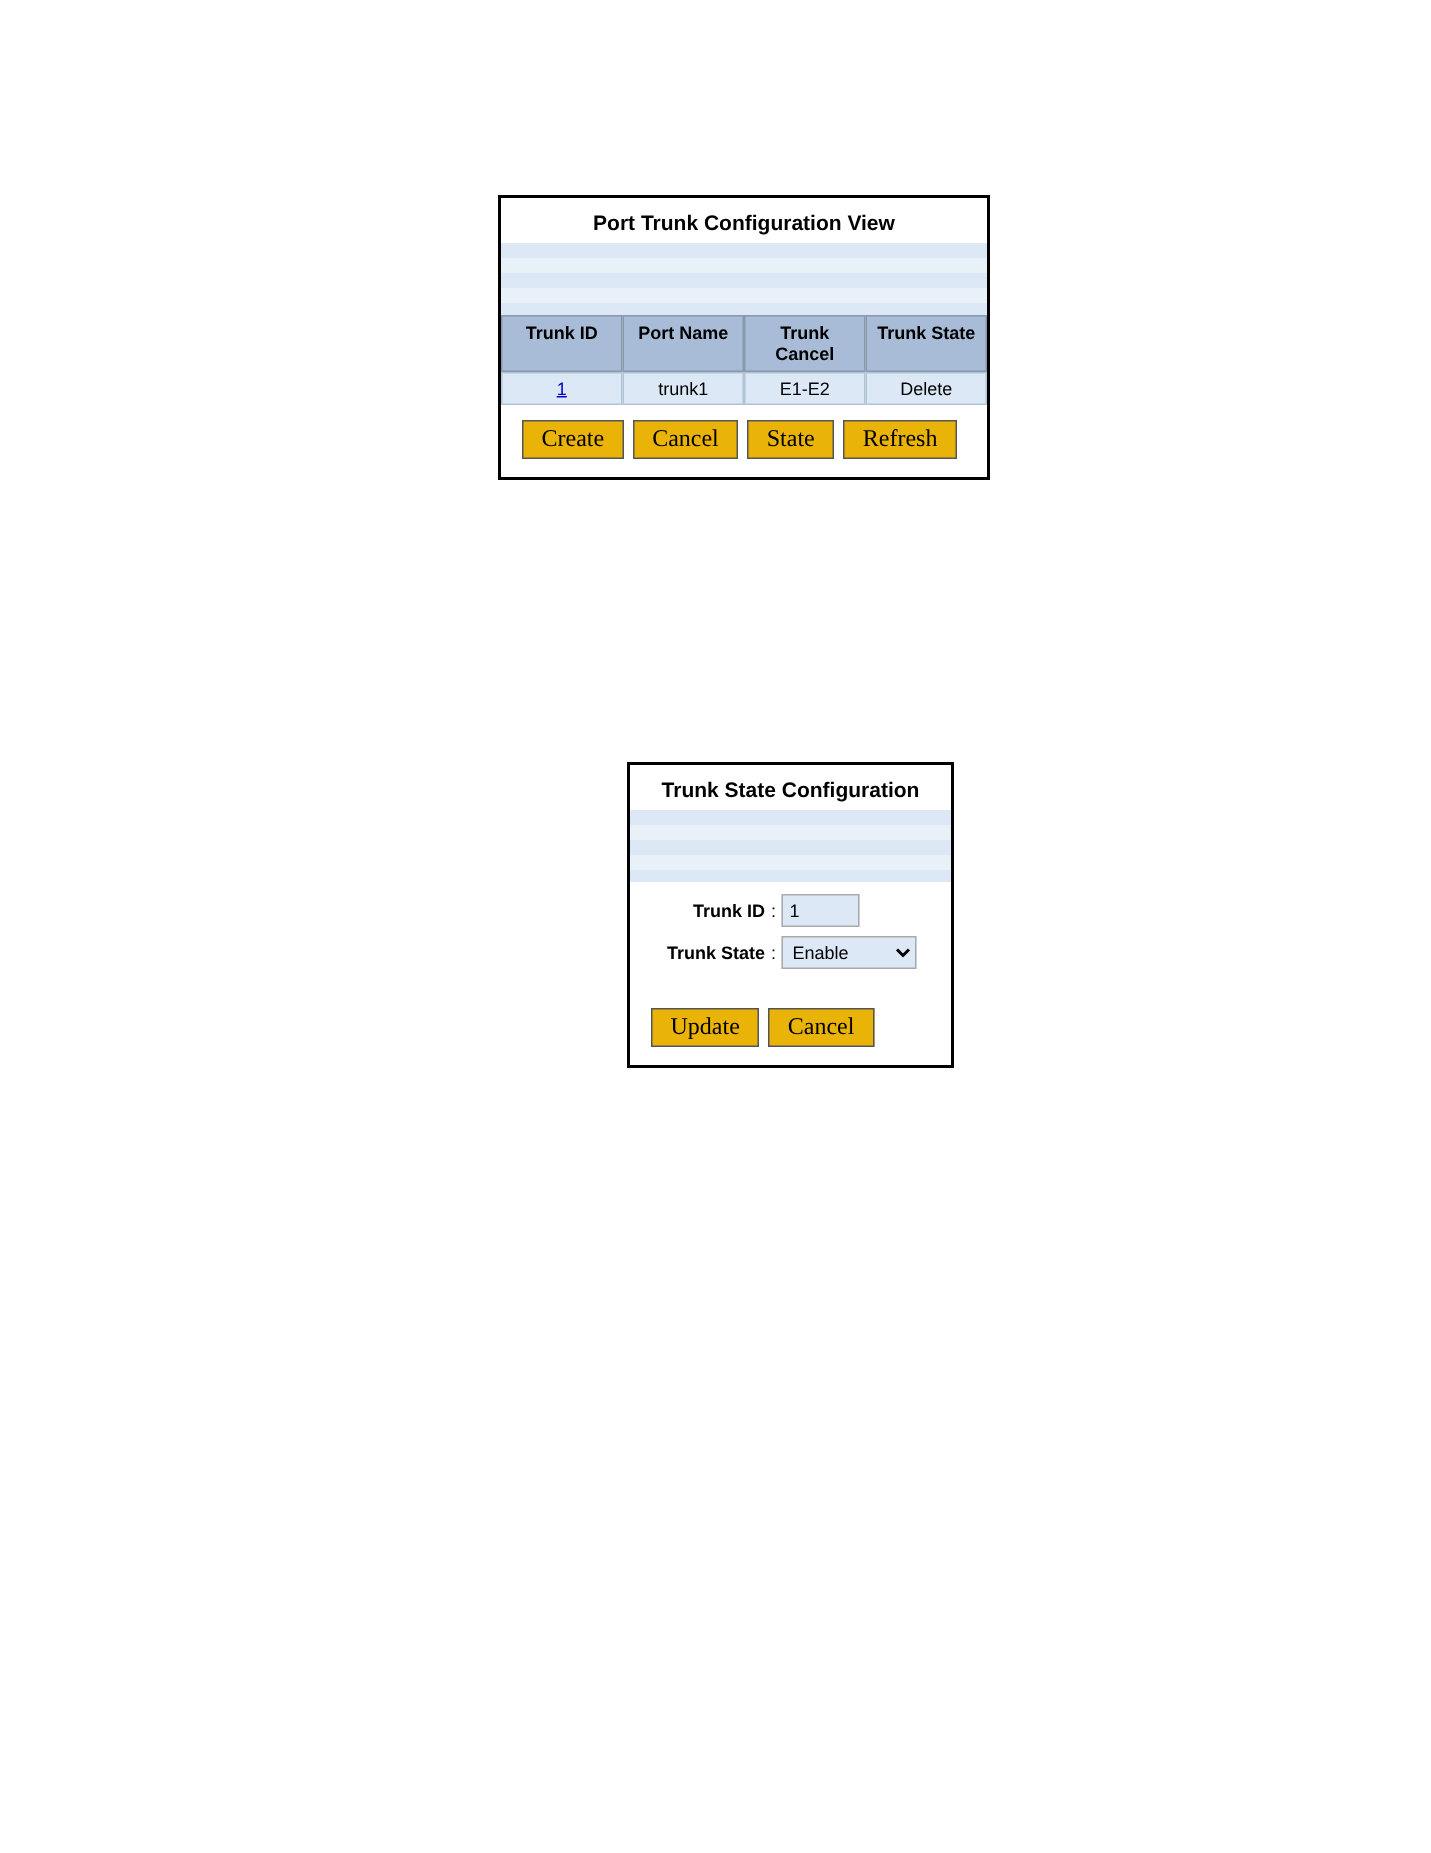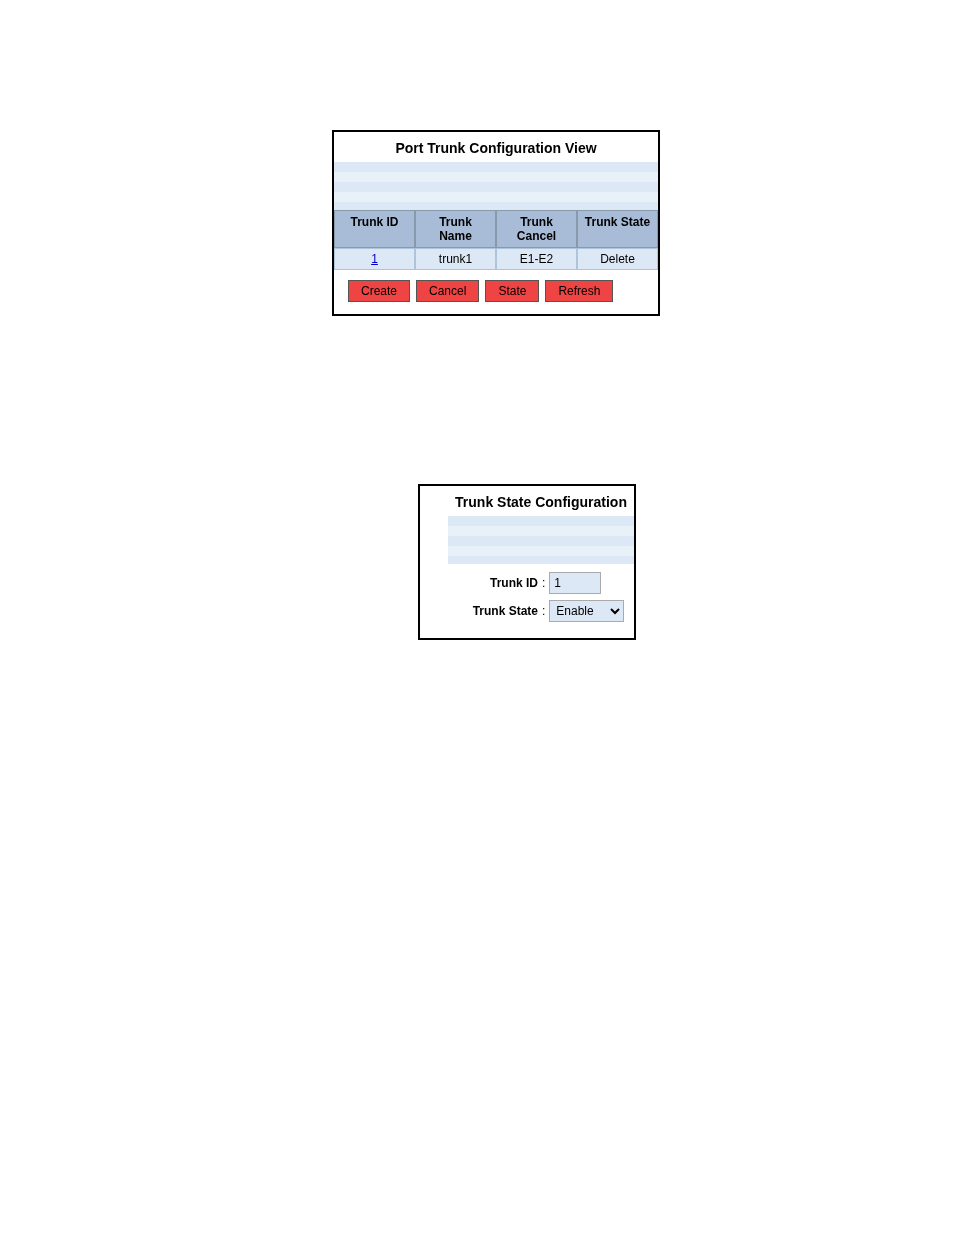--- a/index.html
+++ b/index.html
@@ -72,33 +72,32 @@
     }
 
     .button-row {
       display: flex;
       gap: 6px;
       padding: 10px 14px 12px;
       align-items: center;
     }
     .btn {
       padding: 3px 12px;
-      font-size: 12px;
-      background: #ef4444;
+      font-size: 16px;
+      background: #eab308;
       border: 1px solid #555;
       cursor: pointer;
-      font-family: Liberation Sans, sans-serif;
+      font-family: Liberation Serif, serif;
     }
 
     
     #panel-trunk-state {
       left: 418px;
-      top: 484px;
+      top: 508px;
       width: 218px;
-      padding-left: 28px;
     }
 
     .form-area {
       padding: 8px 10px 10px;
     }
     .form-row {
       display: flex;
       align-items: center;
       margin-bottom: 6px;
     }
@@ -131,21 +130,21 @@
   </style>
 </head>
 <body>
 
 <div id="panel-trunk-config" class="panel">
   <div class="panel-title">Port Trunk Configuration View</div>
   <div class="stripe-area"></div>
 
   <div class="table-header-row">
     <div class="th">Trunk ID</div>
-    <div class="th">Trunk Name</div>
+    <div class="th">Port Name</div>
     <div class="th">Trunk Cancel</div>
     <div class="th">Trunk State</div>
   </div>
 
   <div class="table-data-row">
     <div class="td">
       <a href="#">1</a>
     </div>
     <div class="td">trunk1</div>
     <div class="td">E1-E2</div>
@@ -173,13 +172,17 @@
     <div class="form-row">
       <span class="form-label">Trunk State</span>
       <span class="form-sep">:</span>
       <select class="form-select">
         <option>Enable</option>
         <option>Disable</option>
       </select>
     </div>
   </div>
 
+  <div class="button-row">
+    <button class="btn">Update</button>
+    <button class="btn">Cancel</button>
+  </div>
 </div>
 
 </body></html>

